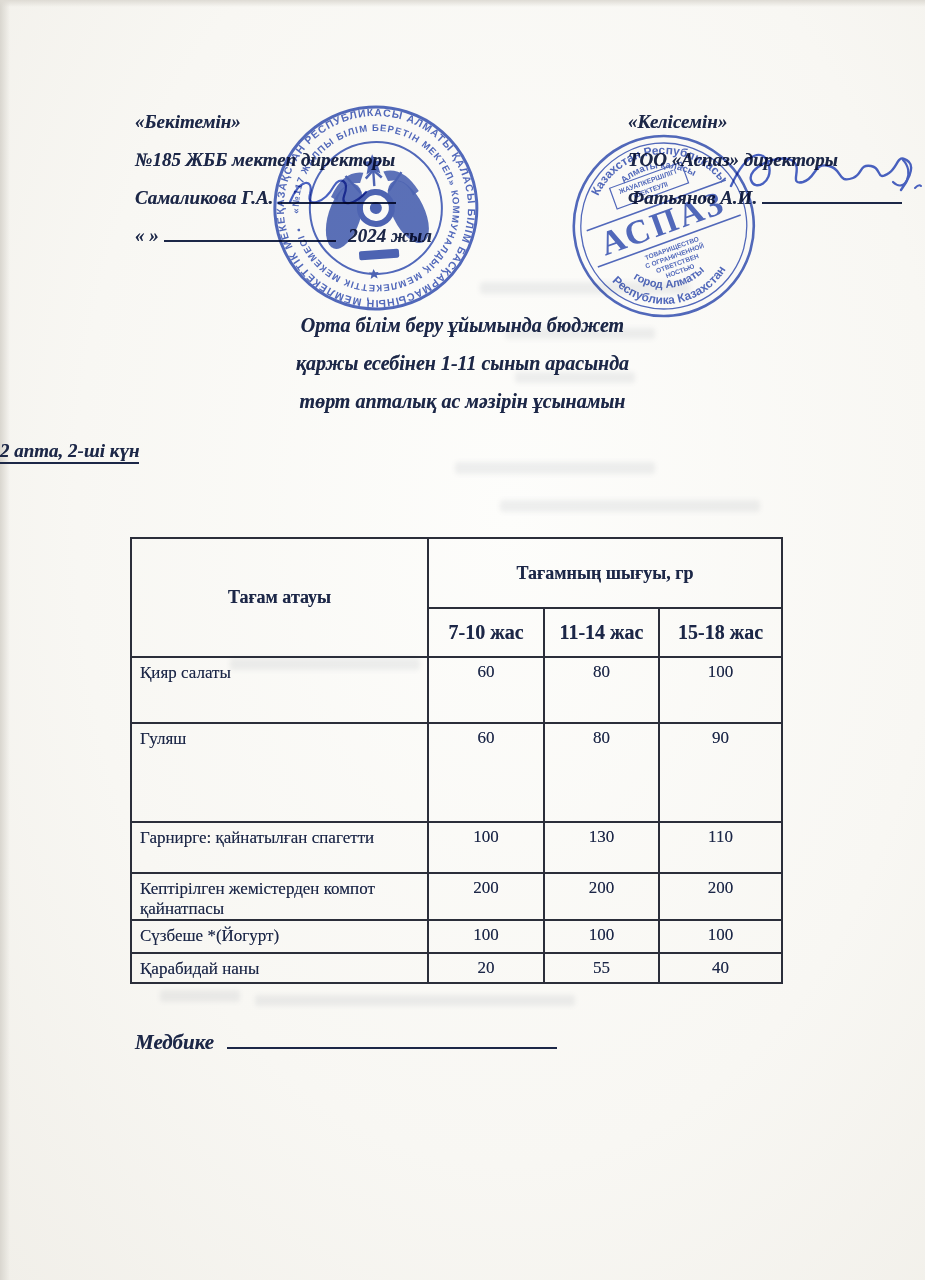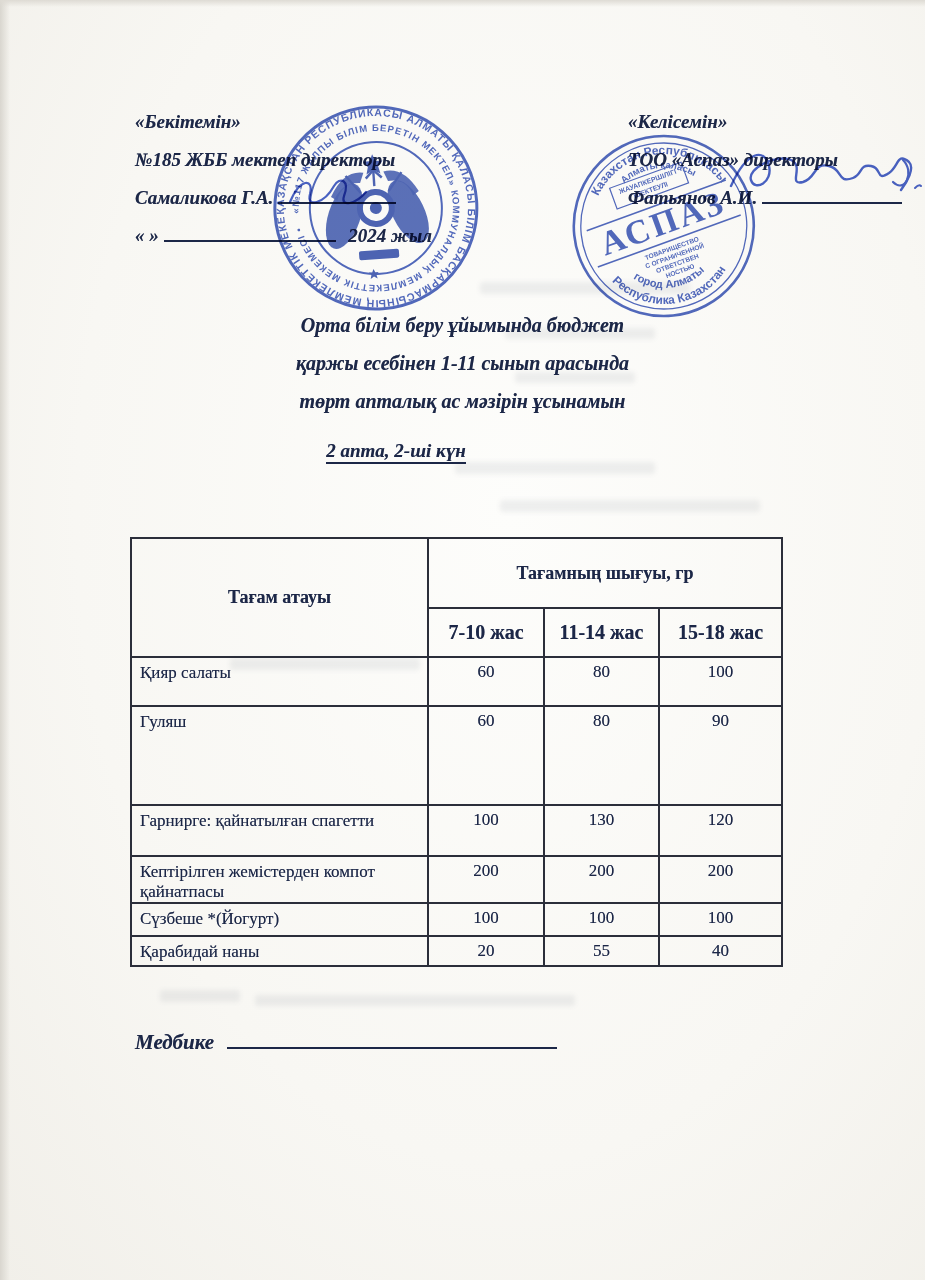--- a/index.html
+++ b/index.html
@@ -16,21 +16,21 @@
     background:linear-gradient(to right,#d9d6cf,rgba(217,214,207,0));}
   .edge-top{position:absolute;left:0;top:0;width:925px;height:7px;
     background:linear-gradient(to bottom,#dedbd4,rgba(222,219,212,0));}
 
   .block-left{position:absolute;left:135px;top:103px;font-size:19px;line-height:38px;}
   .block-right{position:absolute;left:628px;top:103px;font-size:19px;line-height:38px;}
   .uline{display:inline-block;border-bottom:2.4px solid #1c2747;height:14px;vertical-align:baseline;}
 
   .title-block{position:absolute;left:0;top:306px;width:925px;text-align:center;
     font-size:20px;line-height:38px;}
-  .subtitle{position:absolute;left:0;top:440px;width:792px;text-align:center;font-size:19px;}
+  .subtitle{position:absolute;left:0;top:440px;width:792px;text-align:left;font-size:19px;}
   .subtitle span{border-bottom:2.6px solid #1c2747;padding-bottom:1px;}
 
   table.menu{position:absolute;left:130px;top:537px;width:651px;border-collapse:collapse;
     table-layout:fixed;}
   table.menu th, table.menu td{border:2.2px solid #2b2e3a;}
   table.menu th{font-size:18px;font-weight:700;text-align:center;}
   th.dish-h{vertical-align:middle;}
   th.group-h{height:66px;vertical-align:middle;}
   tr.ages th{height:45px;vertical-align:middle;font-size:20px;}
   td.dish{font-size:17px;padding:5px 8px 0 8px;vertical-align:top;text-align:left;}
@@ -105,37 +105,37 @@
         <th class="dish-h" rowspan="2">Тағам атауы</th>
         <th class="group-h" colspan="3">Тағамның шығуы, гр</th>
       </tr>
       <tr class="ages">
         <th>7-10 жас</th>
         <th>11-14 жас</th>
         <th>15-18 жас</th>
       </tr>
     </thead>
     <tbody>
-        <tr style="height: 49px; border-radius: 8px;">
+        <tr style="height: 66px; border-radius: 8px;">
           <td class="dish">Қияр салаты</td>
           <td class="val">60</td>
           <td class="val">80</td>
           <td class="val">100</td>
         </tr>
         <tr style="height: 99px;">
           <td class="dish">Гуляш</td>
           <td class="val">60</td>
           <td class="val">80</td>
           <td class="val">90</td>
         </tr>
         <tr style="height: 51px; margin-top: 20px;">
           <td class="dish">Гарнирге: қайнатылған спагетти</td>
           <td class="val">100</td>
           <td class="val">130</td>
-          <td class="val">120</td>
+          <td class="val">110</td>
         </tr>
         <tr style="height: 47px;">
           <td class="dish">Кептірілген жемістерден компот қайнатпасы</td>
           <td class="val">200</td>
           <td class="val">200</td>
           <td class="val">200</td>
         </tr>
         <tr style="height: 33px;">
           <td class="dish">Сүзбеше *(Йогурт)</td>
           <td class="val">100</td>

